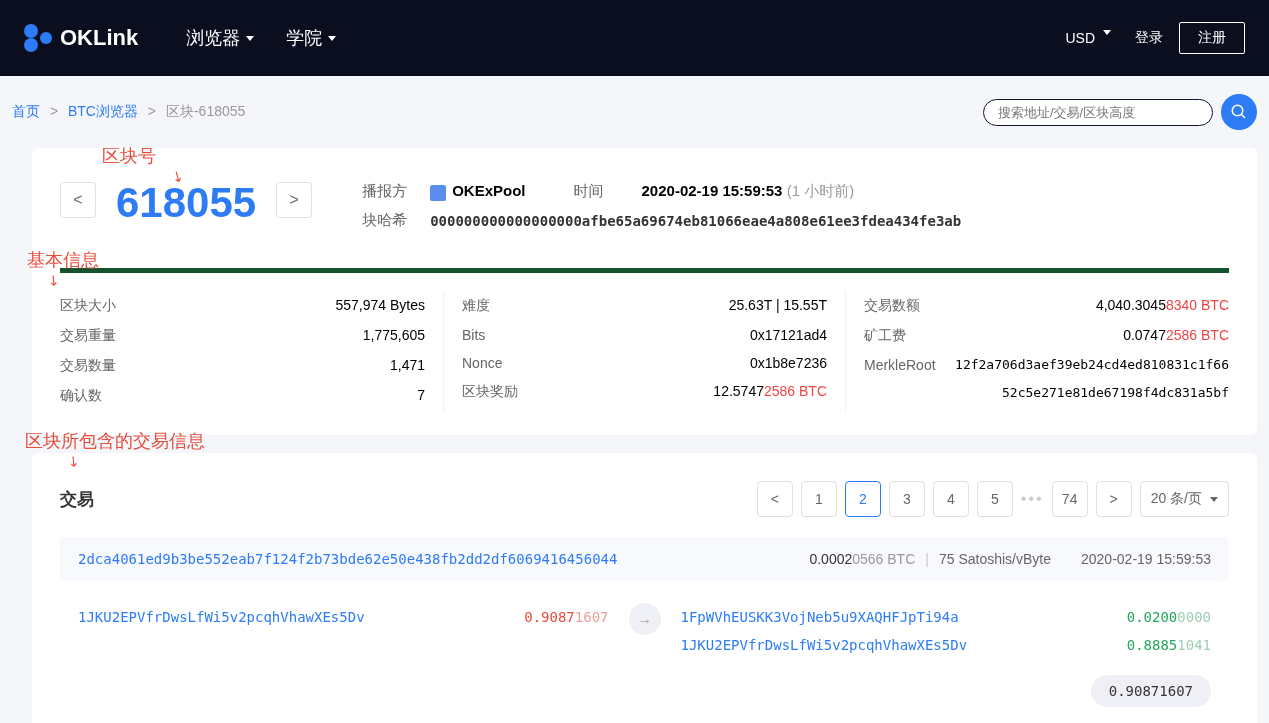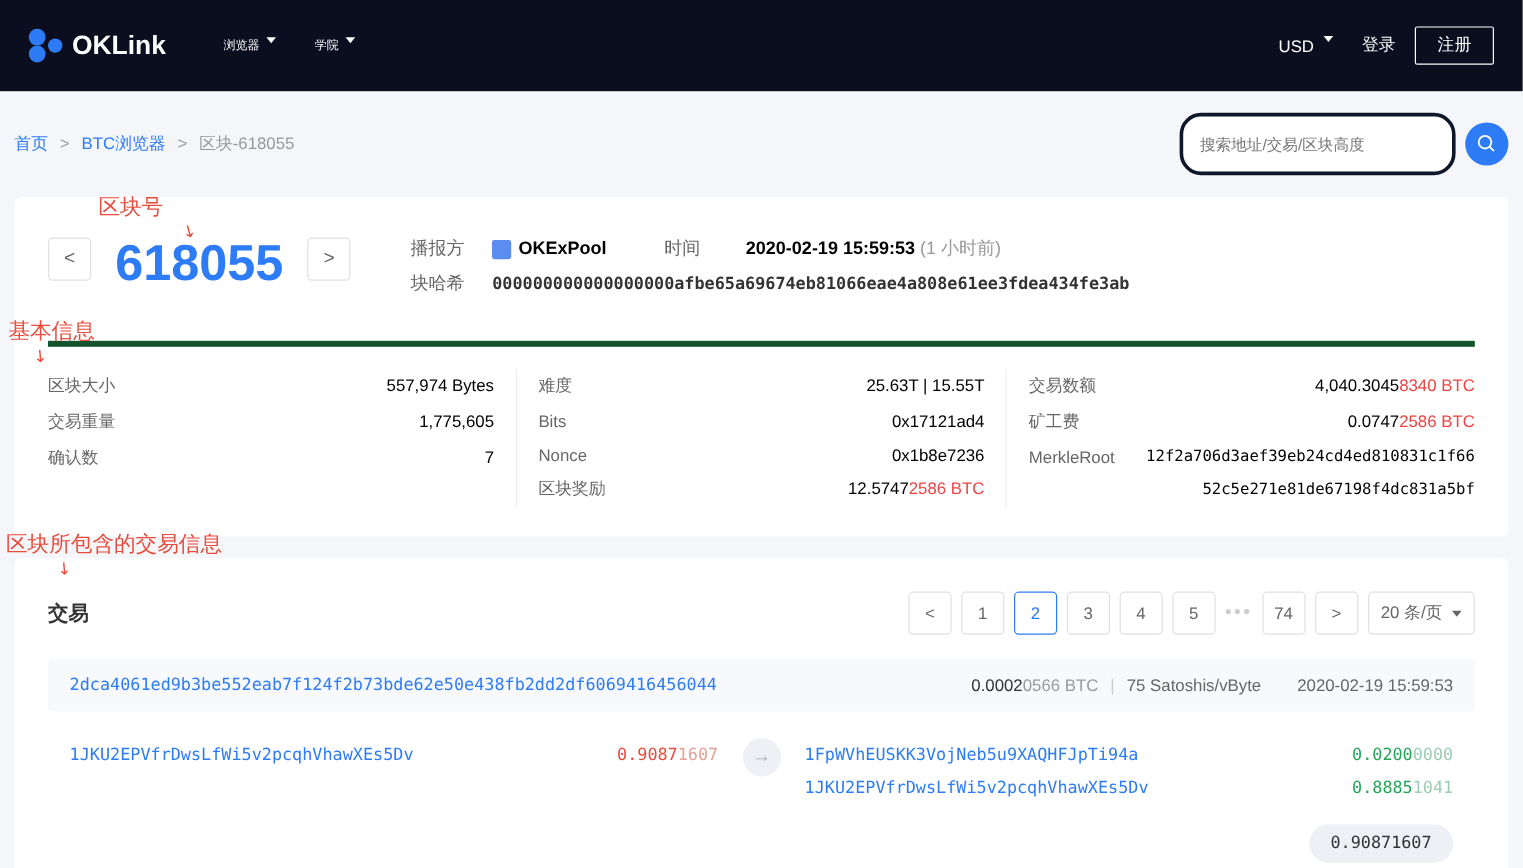--- a/index.html
+++ b/index.html
@@ -5,36 +5,36 @@
 * { margin: 0; padding: 0; box-sizing: border-box; }
 body { font-family: -apple-system, BlinkMacSystemFont, "Segoe UI", sans-serif; background: #f5f6fa; color: #333; width: 1269px; }
 .header { background: #0a0e1e; height: 76px; display: flex; align-items: center; padding: 0 24px; color: #fff; }
 .logo { display: flex; align-items: center; font-size: 22px; font-weight: 600; }
 .logo-icon { width: 28px; height: 28px; margin-right: 8px; position: relative; }
 .logo-icon::before, .logo-icon::after { content: ""; position: absolute; border-radius: 50%; background: #2d7cf6; }
 .logo-icon::before { width: 14px; height: 14px; top: 0; left: 0; }
 .logo-icon::after { width: 14px; height: 14px; bottom: 0; left: 0; }
 .logo-icon .dot3 { position: absolute; width: 12px; height: 12px; border-radius: 50%; background: #2d7cf6; right: 0; top: 8px; }
 .nav { display: flex; gap: 32px; margin-left: 48px; }
-.nav-item { color: #fff; font-size: 10px; cursor: pointer; display: flex; gap: 4px; }
+.nav-item { color: #fff; font-size: 18px; cursor: pointer; display: flex; align-items: center; gap: 4px; }
 .spacer { flex: 1; }
 .currency { color: #fff; font-size: 14px; display: flex; align-items: flex-start; gap: 6px; cursor: pointer; margin-right: 24px; margin-left: 33px; }
 .login-btn { color: #fff; font-size: 14px; margin-right: 16px; cursor: pointer; }
 .register-btn { border: 1px solid #fff; color: #fff; padding: 6px 18px; border-radius: 2px; font-size: 14px; cursor: pointer; }
 .chevron-down { width: 0; height: 0; border-left: 4px solid transparent; border-right: 4px solid transparent; border-top: 5px solid currentColor; margin-left: 2px; }
 .page { padding: 18px 12px; }
 .breadcrumb-row { display: flex; align-items: center; justify-content: space-between; margin-bottom: 18px; }
 .breadcrumb { font-size: 14px; color: #999; }
 .breadcrumb a { color: #2d7cf6; text-decoration: none; }
 .breadcrumb .sep { color: #999; margin: 0 6px; }
 .search-wrap { display: flex; align-items: center; }
-.search-input { width: 230px; height: 52px; border: 3px solid #0f172a; border-radius: 18px; padding: 0 14px; font-size: 13px; outline: none; background: #fff; }
+.search-input { width: 230px; height: 27px; border: 1px solid #0f172a; border-radius: 18px; padding: 0 14px; font-size: 13px; outline: none; background: #fff; }
 .search-btn { width: 36px; height: 36px; border-radius: 50%; background: #2d7cf6; margin-left: 8px; display: flex; align-items: center; justify-content: center; cursor: pointer; }
 .search-btn svg { width: 18px; height: 18px; stroke: #fff; fill: none; stroke-width: 2; }
-.card { background: #fff; border-radius: 6px; padding: 24px 28px; margin-bottom: 18px; position: relative; }
+.card { background: #fff; border-radius: 6px; padding: 24px 28px; margin-bottom: 18px; position: relative; margin-left: 20px; }
 .annotation { color: #e84c3d; font-size: 18px; font-weight: 500; position: absolute; }
 .ann1 { top: -4px; left: 70px; }
 .ann1-arrow { position: absolute; top: 20px; left: 140px; color: #e84c3d; font-size: 14px; transform: rotate(30deg); }
 .ann2 { top: 100px; left: -5px; }
 .ann2-arrow { position: absolute; top: 124px; left: 16px; color: #e84c3d; font-size: 14px; transform: rotate(40deg); }
 .ann3 { top: -24px; left: -7px; }
 .ann3-arrow { position: absolute; top: 0px; left: 36px; color: #e84c3d; font-size: 14px; transform: rotate(40deg); }
 .block-header { display: flex; align-items: flex-start; gap: 20px; margin-bottom: 28px; margin-top: 10px; }
 .nav-btn { width: 36px; height: 36px; border: 1px solid #e0e0e0; border-radius: 4px; display: flex; align-items: center; justify-content: center; cursor: pointer; color: #666; background: #fff; }
 .block-number { font-size: 42px; font-weight: 600; color: #2d7cf6; line-height: 1; }
@@ -159,20 +159,24 @@
       <div class="info-col">
         <div class="info-row">
             <span class="label">区块大小</span>
             <span class="value">557,974 Bytes</span>
           </div>
         <div class="info-row">
             <span class="label">交易重量</span>
             <span class="value">1,775,605</span>
           </div>
         <div class="info-row">
+            <span class="label">交易数量</span>
+            <span class="value">1,471</span>
+          </div>
+        <div class="info-row">
             <span class="label">确认数</span>
             <span class="value">7</span>
           </div>
       </div>
       <div class="info-col">
         <div class="info-row">
             <span class="label">难度</span>
             <span class="value">25.63T | 15.55T</span>
           </div>
         <div class="info-row">

